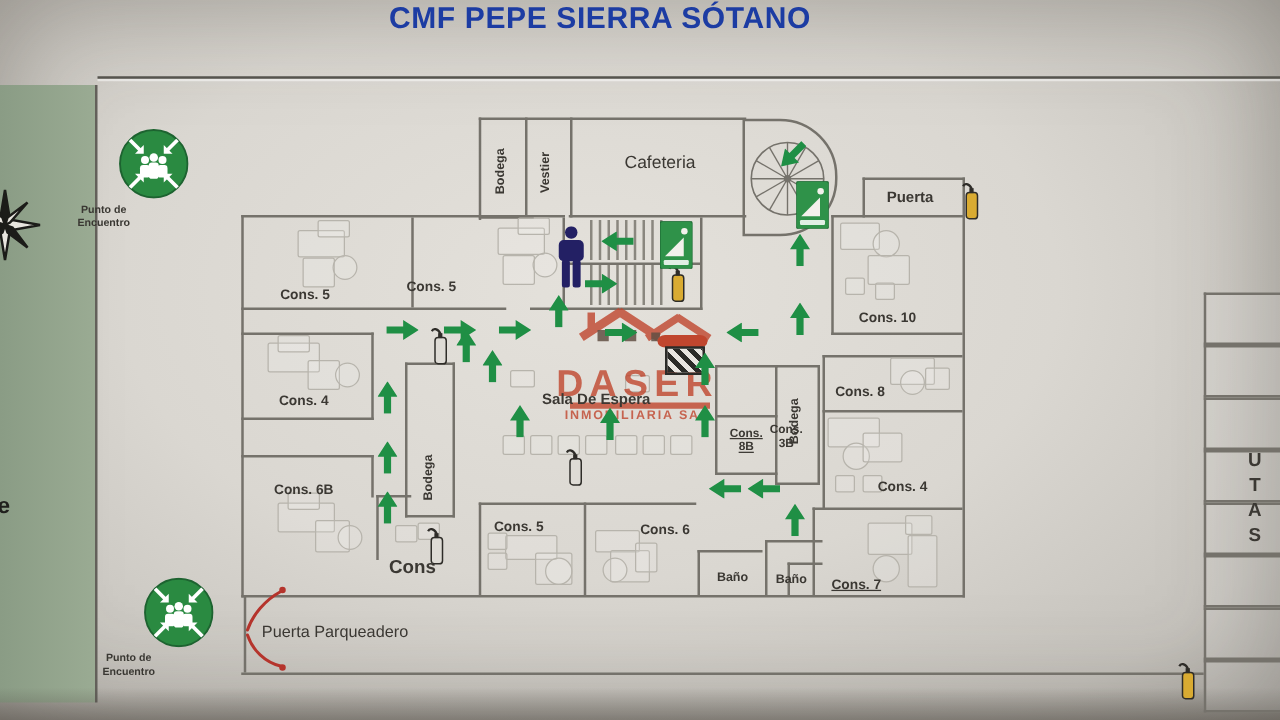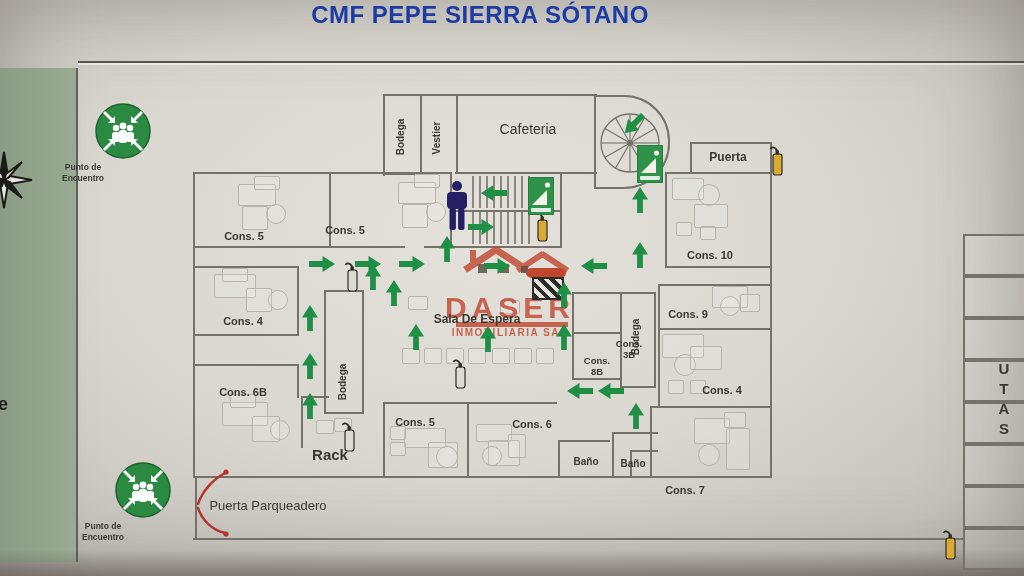--- a/index.html
+++ b/index.html
@@ -269,30 +269,30 @@
       <div class="lbl rot" style="left: 401px; top: 137px; font-size: 10px;">Bodega</div>
       <div class="lbl rot" style="left: 437px; top: 138px; font-size: 10px;">Vestier</div>
       <div class="lbl" style="left: 528px; top: 130px; font-size: 14px; font-weight: 500;">Cafeteria</div>
       <div class="lbl" style="left: 728px; top: 158px; font-size: 12px;">Puerta</div>
       <div class="lbl" style="left: 244px; top: 236px; font-size: 11px;">Cons. 5</div>
       <div class="lbl" style="left: 345px; top: 230px; font-size: 11px;">Cons. 5</div>
       <div class="lbl" style="left: 243px; top: 321px; font-size: 11px;">Cons. 4</div>
       <div class="lbl" style="left: 243px; top: 392px; font-size: 11px;">Cons. 6B</div>
       <div class="lbl" style="left: 415px; top: 422px; font-size: 11px;">Cons. 5</div>
       <div class="lbl" style="left: 532px; top: 424px; font-size: 11px;">Cons. 6</div>
-      <div class="lbl" style="left: 685px; top: 490px; font-size: 11px;">Cons. 7</div>
+      <div class="lbl" style="left: 685px; top: 468px; font-size: 11px; text-decoration: underline;">Cons. 7</div>
       <div class="lbl" style="left: 722px; top: 390px; font-size: 11px;">Cons. 4</div>
-      <div class="lbl" style="left: 688px; top: 314px; font-size: 11px;">Cons. 9</div>
+      <div class="lbl" style="left: 688px; top: 314px; font-size: 11px;">Cons. 8</div>
       <div class="lbl" style="left: 710px; top: 255px; font-size: 11px;">Cons. 10</div>
       <div class="lbl wrap" style="left: 629px; top: 314px; font-size: 9.5px; width: 34px; margin-top: 36px;">Cons. 3B</div>
-      <div class="lbl wrap" style="left: 597px; top: 367px; font-size: 9.5px; width: 34px;">Cons. 8B</div>
+      <div class="lbl wrap" style="left: 597px; top: 353px; font-size: 9.5px; width: 34px; text-decoration: underline;">Cons. 8B</div>
       <div class="lbl rot" style="left: 343px; top: 382px; font-size: 10px;">Bodega</div>
       <div class="lbl rot" style="left: 636px; top: 337px; font-size: 10px;">Bodega</div>
       <div class="lbl" style="left: 477px; top: 320px; font-size: 12px; font-weight: 700;">Sala De Espera</div>
-      <div class="lbl" style="left: 330px; top: 455px; font-size: 15px;">Rack</div>
+      <div class="lbl" style="left: 330px; top: 455px; font-size: 15px;">Cons</div>
       <div class="lbl" style="left: 586px; top: 462px; font-size: 10px; font-weight: 700;">Baño</div>
       <div class="lbl" style="left: 633px; top: 464px; font-size: 10px; font-weight: 700;">Baño</div>
       <div class="lbl wrap" style="left: 268px; top: 506px; font-size: 13px; font-weight: 500; width: 120px;">Puerta Parqueadero</div>
       <div class="lbl vert" style="left: 1003px; top: 400px; font-size: 15px;">UTAS</div>
       <div class="arrow" style="left: 309px; top: 256px; transform: rotate(0deg);"></div>
       <div class="arrow" style="left: 355px; top: 256px; transform: rotate(0deg);"></div>
       <div class="arrow" style="left: 399px; top: 256px; transform: rotate(0deg);"></div>
       <div class="arrow" style="left: 484px; top: 258px; transform: rotate(0deg);"></div>
       <div class="arrow" style="left: 581px; top: 258px; transform: rotate(180deg);"></div>
       <div class="arrow" style="left: 567px; top: 383px; transform: rotate(180deg);"></div>

